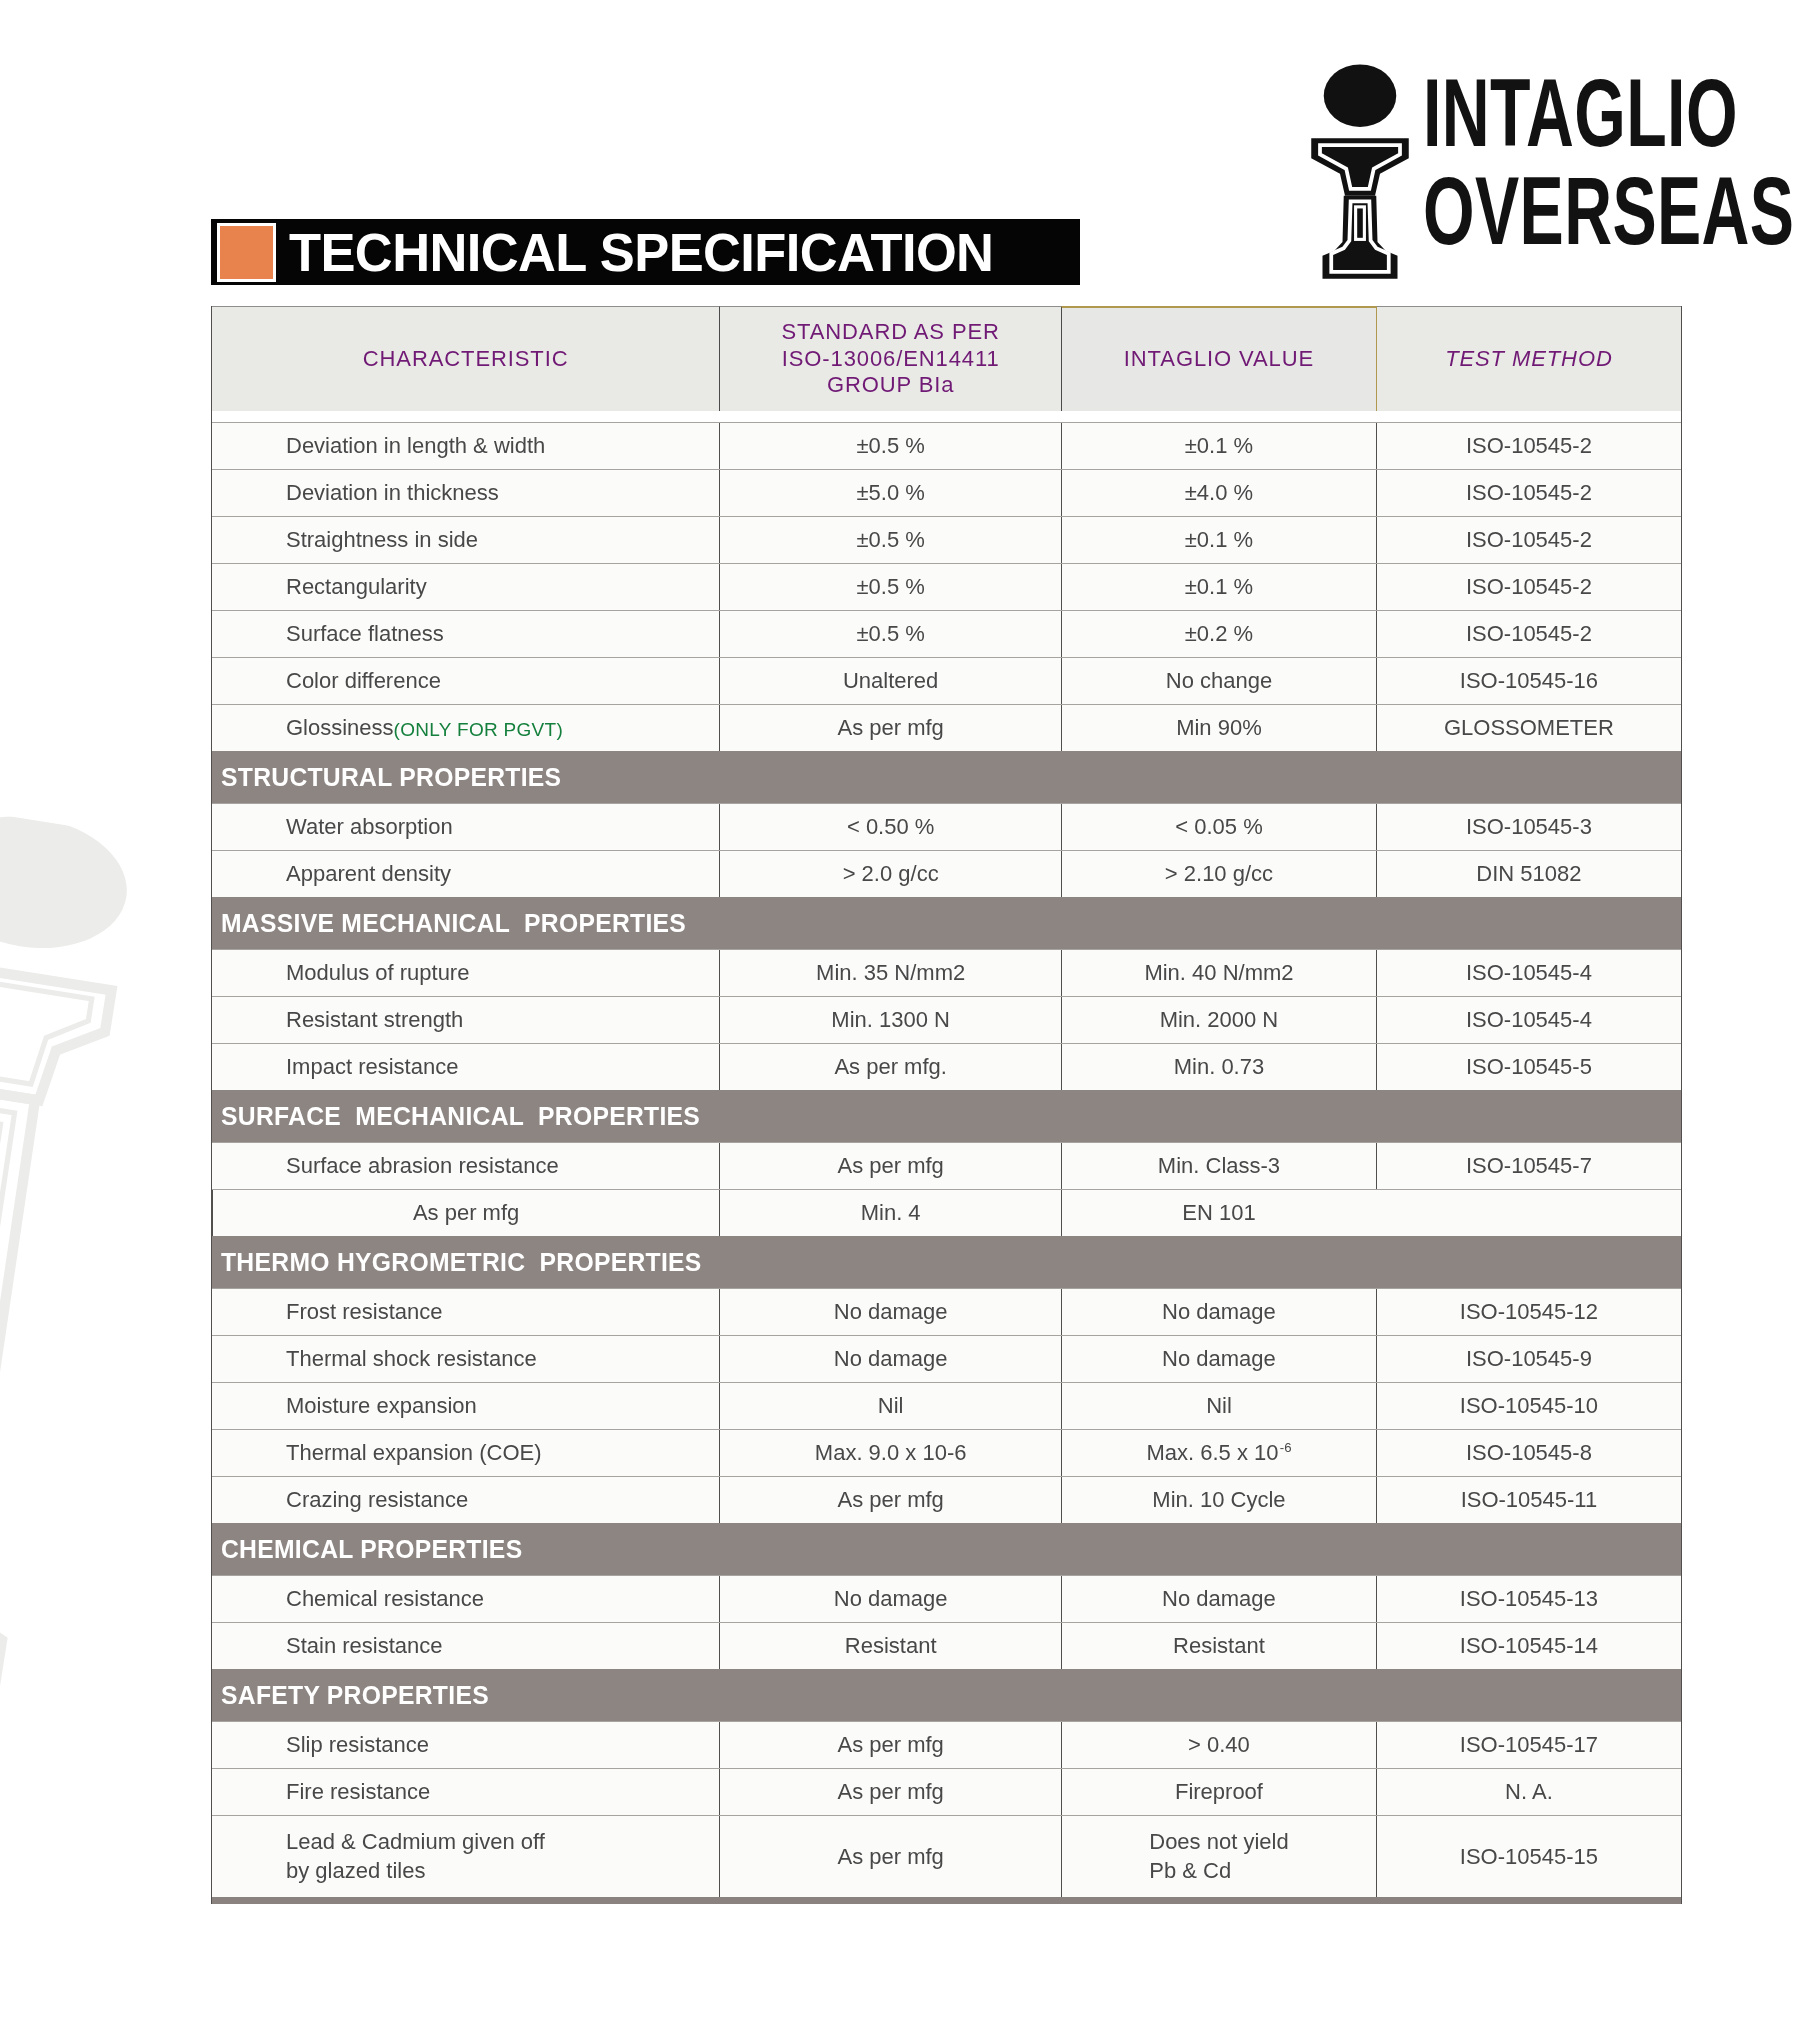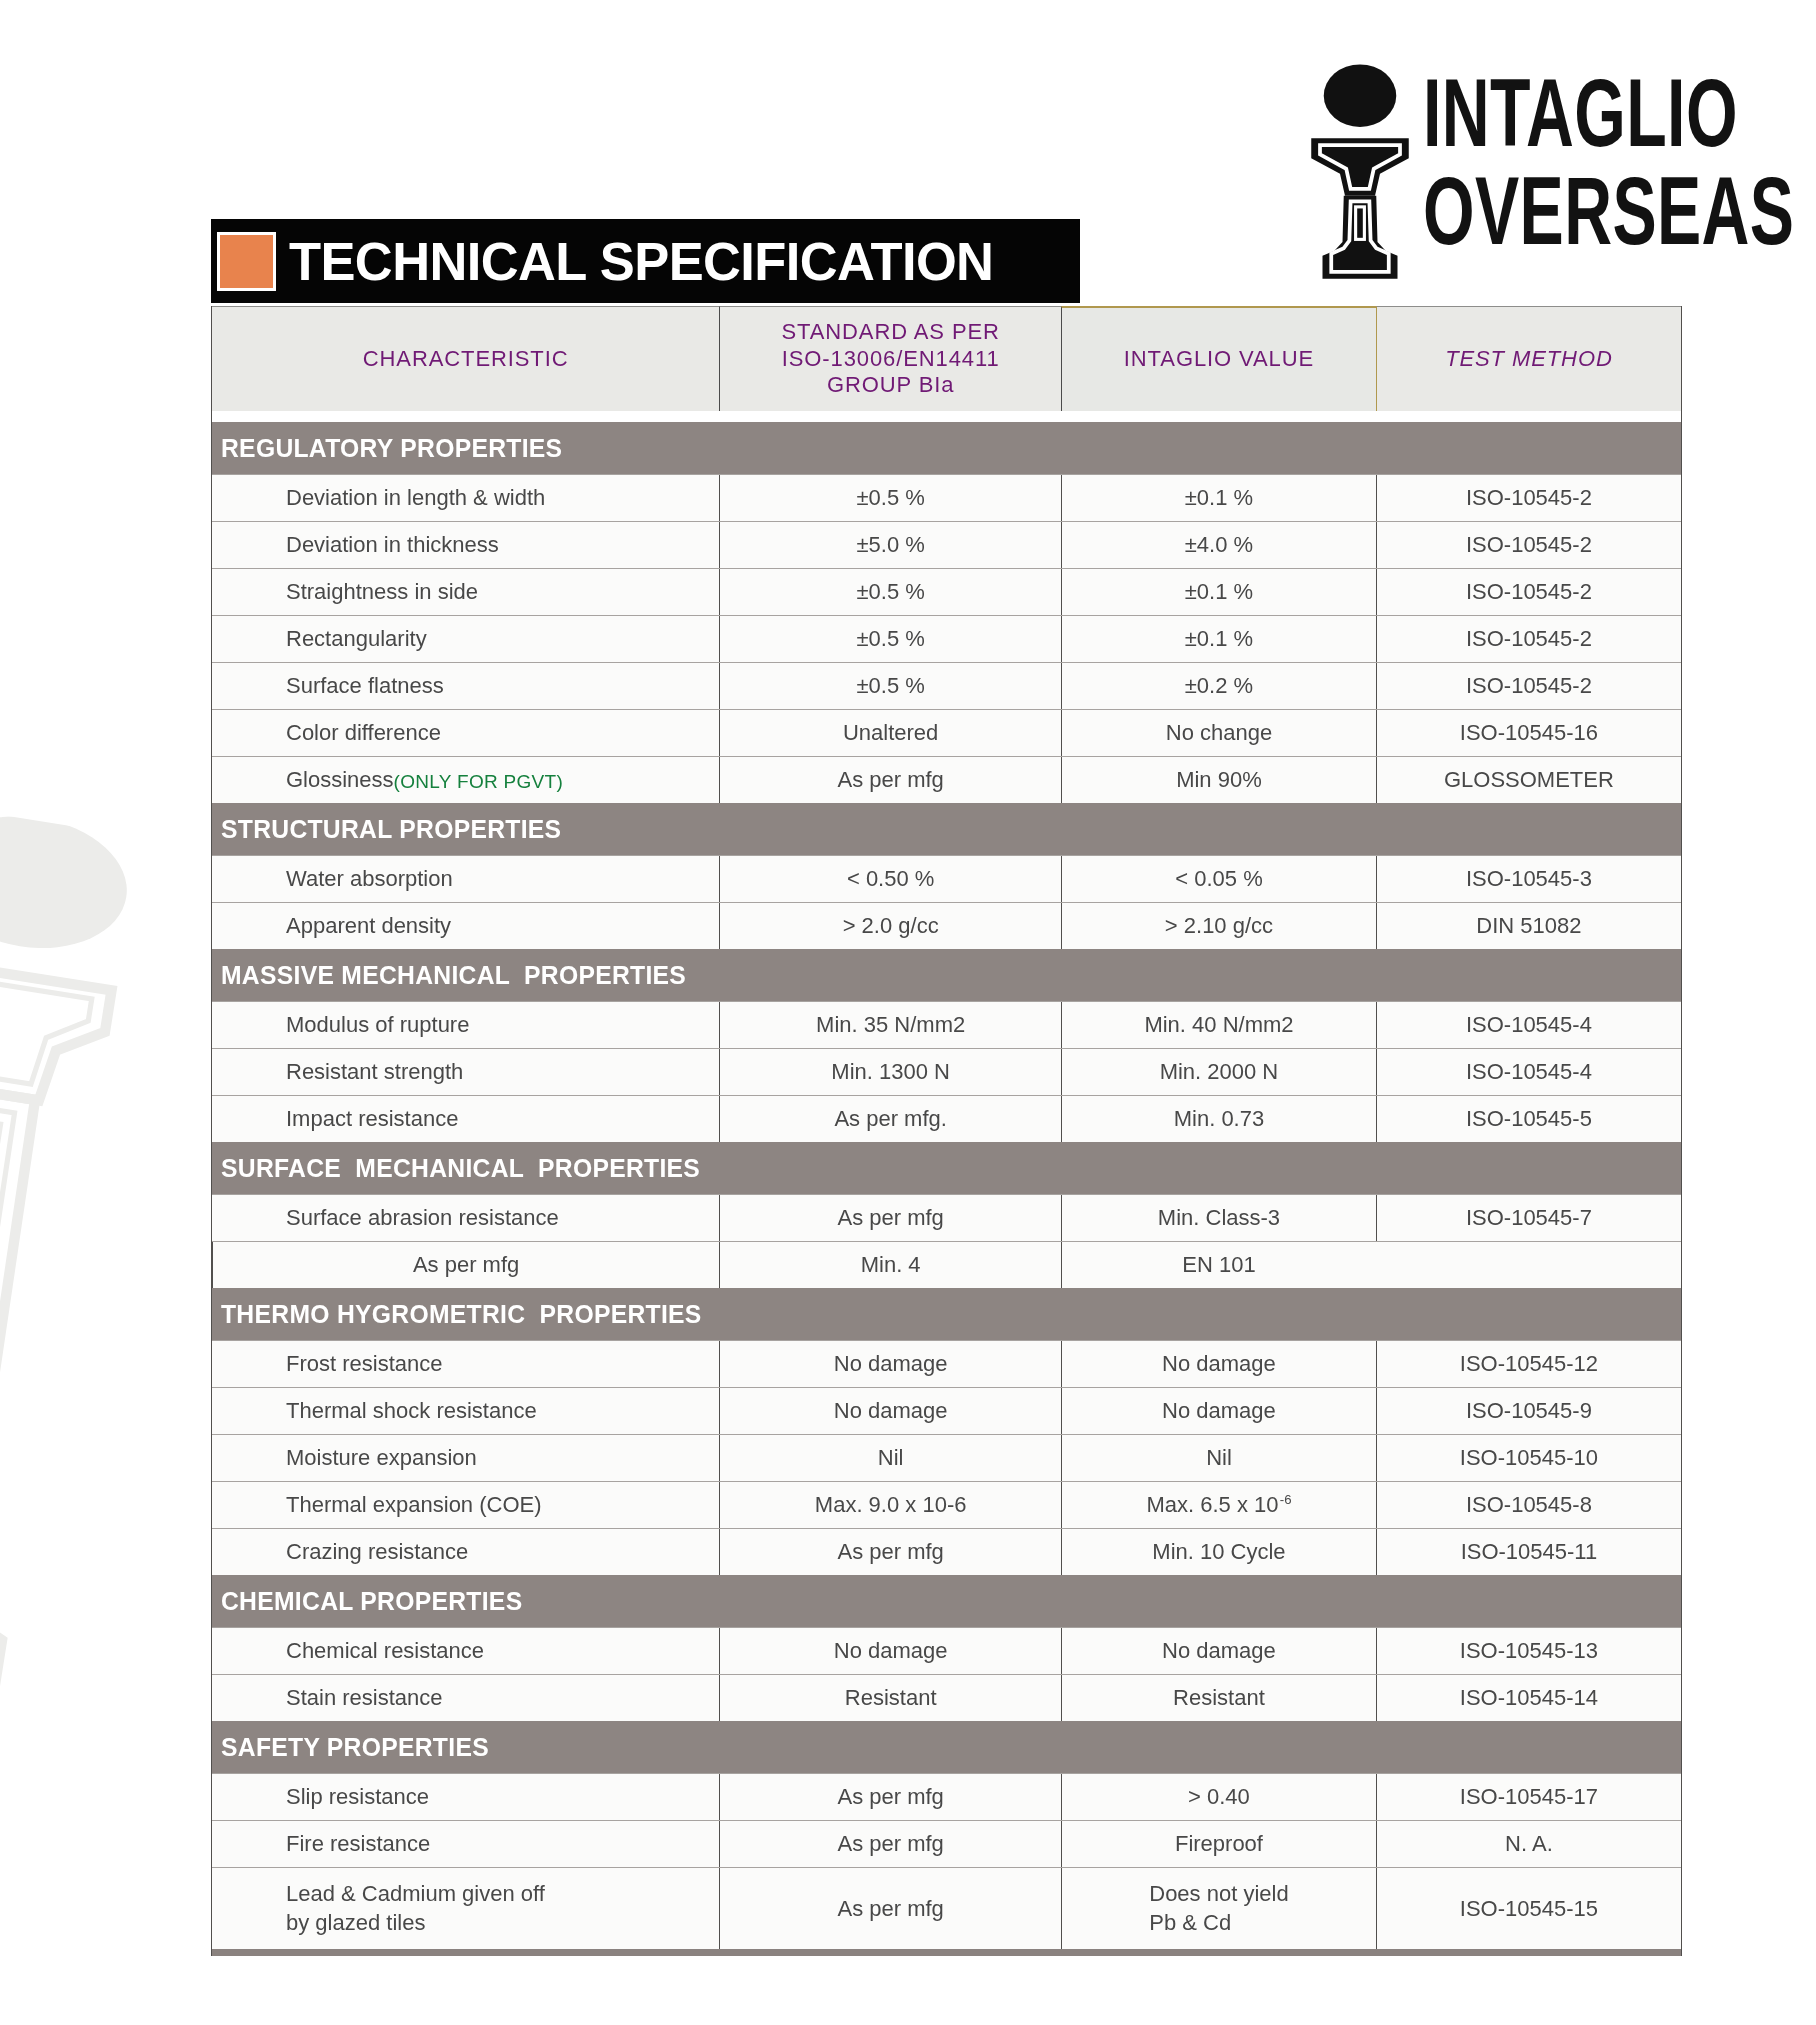--- a/index.html
+++ b/index.html
@@ -19,21 +19,21 @@
   .logo{position:absolute;left:1310px;top:63px;display:flex;}
   .logo-icon{width:100px;height:219px;flex:none;}
   .logo-text{
     margin-left:12.6px;margin-top:1.3px;
     font-weight:700;color:#121212;
     font-size:96px;line-height:1.02;letter-spacing:0.6px;
     transform:scaleX(0.69);transform-origin:left top;white-space:nowrap;
   }
   
   .title-bar{
-    position:absolute;left:211px;top:219px;width:869px;height:84px;
+    position:absolute;left:211px;top:219px;width:869px;height:66px;
     background:#050505;display:flex;align-items:center;
   }
   .title-square{
     width:53px;height:53px;margin-left:6.3px;flex:none;
     background:#e8834d;border:3.2px solid #ffffff;
   }
   .title-text{
     color:#ffffff;font-weight:700;font-size:53px;letter-spacing:-0.6px;
     margin-left:12.6px;white-space:nowrap;transform:scaleX(0.99);transform-origin:left center;
   }
@@ -127,23 +127,20 @@
       </div>
     <div class="th th3">
         <span>INTAGLIO VALUE</span>
       </div>
     <div class="th th4">
         <span>TEST METHOD</span>
       </div>
   </div>
   <div class="gap"></div>
   <div id="table-body">
-      <div class="section-bar">
-        <span class="section-bar-text">REGULATORY PROPERTIES</span>
-      </div>
       <div class="row">
         <div class="cell c1">
           <span class="char-text">Deviation in length &amp; width</span>
         </div>
         <div class="cell c2">
           <span class="val-block">±0.5 %</span>
         </div>
         <div class="cell c3">
           <span class="val-block">±0.1 %</span>
         </div>

